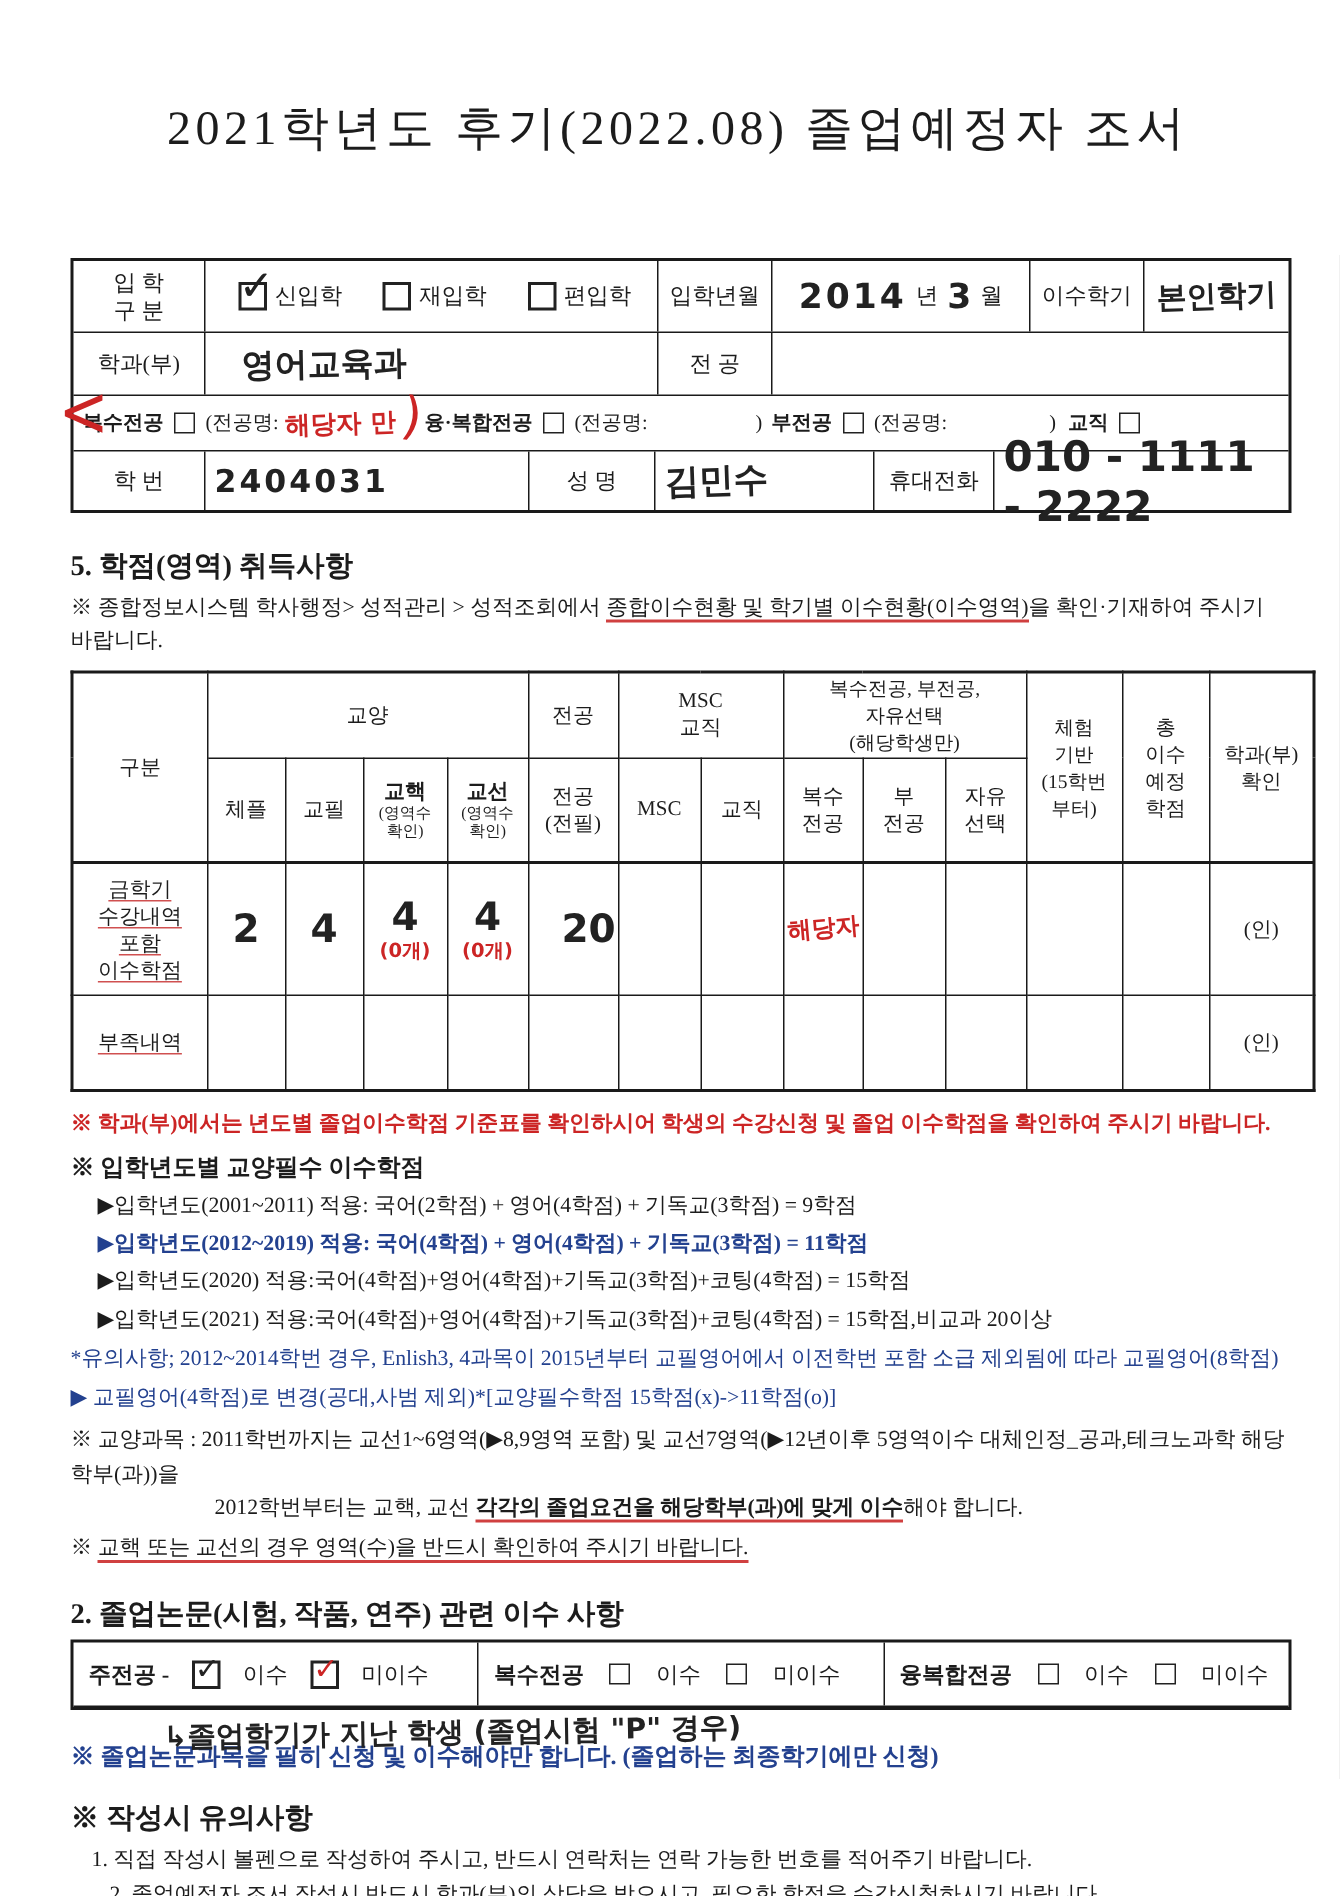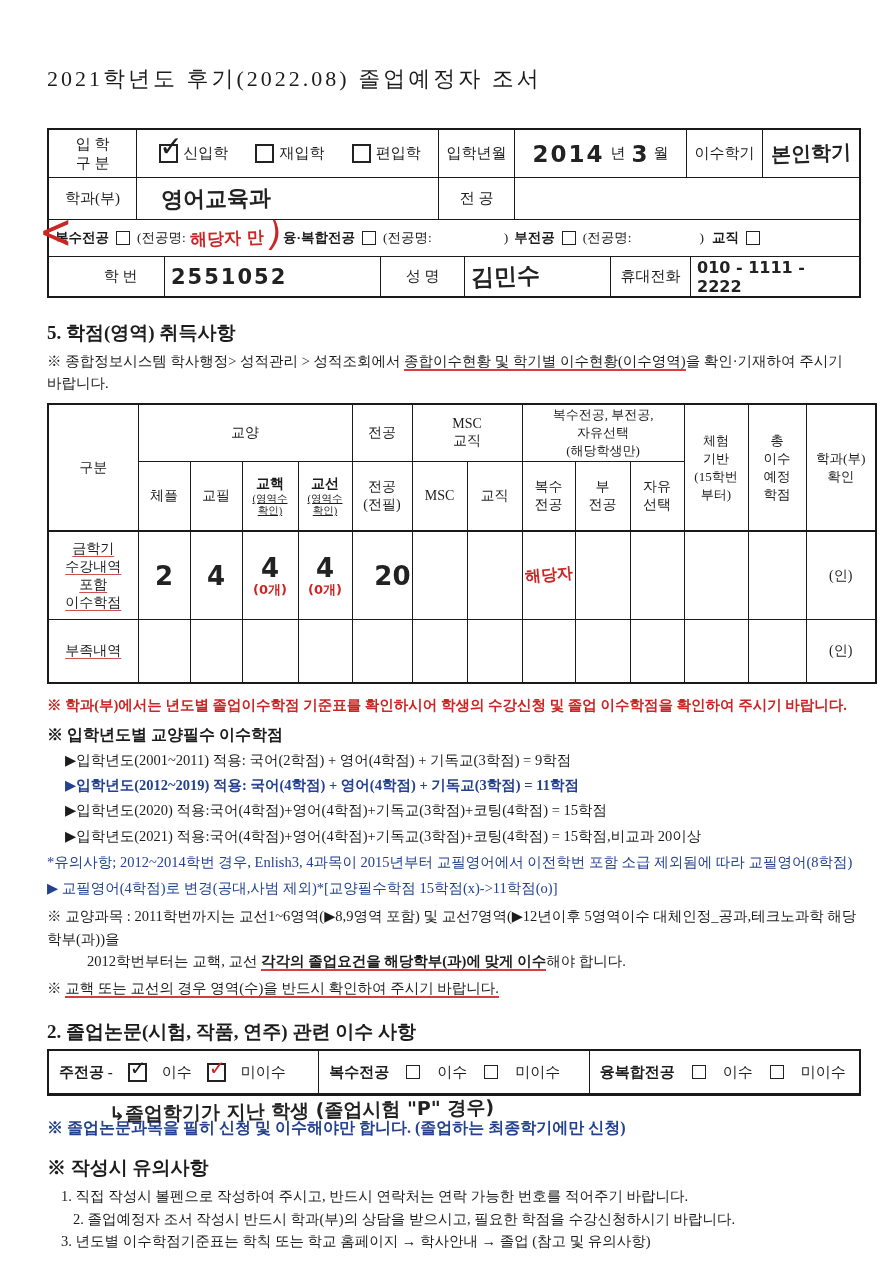--- a/index.html
+++ b/index.html
@@ -1,19 +1,19 @@
 <!DOCTYPE html>
 <html><head>
 <meta charset="utf-8">
 <style>
   html,body{margin:0;padding:0;background:#e8e8e8;}
   .page{position:relative;width:893px;height:1264px;background:#ffffff;overflow:hidden;
         font-family:"Liberation Serif","DejaVu Serif",serif;color:#1c1c1c;box-sizing:border-box;
         padding:64px 36px 0 47px;}
-  .title{font-size:22px;letter-spacing:3px;margin-bottom:34px;font-weight:500;}
+  .title{text-align:center;font-size:32px;letter-spacing:3px;margin-bottom:64px;font-weight:500;}
   .pre{white-space:pre-line;}
   .hand{font-family:"DejaVu Sans","Liberation Sans",sans-serif;font-weight:700;color:#222;}
   .red{color:#cc2525;}
   .blue{color:#23418f;}
   .bold{font-weight:bold;}
   
   .tbl{border:2px solid #1a1a1a;width:810px;}
   .frow{display:flex;border-bottom:1px solid #1a1a1a;align-items:stretch;}
   .frow:last-child{border-bottom:none;}
   .cell{border-right:1px solid #1a1a1a;display:flex;align-items:center;box-sizing:border-box;
@@ -26,21 +26,21 @@
   .cb.small{width:12px;height:12px;border-width:1.5px;}
   .cb.on::after{content:"✓";position:absolute;left:-2px;top:-16px;font-size:28px;font-weight:700;
       color:#222;font-family:"DejaVu Sans",sans-serif;}
   .cb.on.mid::after{font-size:20px;top:-9px;left:0;}
   .cb.on.redchk::after{color:#cc2525;}
   
   table.credit{border-collapse:collapse;width:810px;table-layout:fixed;margin-top:8px;}
   table.credit td{border:1px solid #1a1a1a;text-align:center;vertical-align:middle;
       font-size:14px;padding:1px;position:relative;overflow:visible;}
   table.credit{border:2px solid #1a1a1a;}
-  .subsmall{font-size:10.5px;display:block;line-height:1.15;text-decoration:underline;}
+  .subsmall{font-size:10.5px;display:block;line-height:1.15;}
   .rlabel{text-decoration:underline;text-decoration-color:#d05050;text-underline-offset:3px;font-size:14px;}
   .bignum{font-size:26px;}
   .zeronote{font-size:13px;display:block;margin-top:-2px;}
   
   .noteline{font-size:14.5px;line-height:1.55;}
   .uline-red{border-bottom:2px solid #d04040;}
   .sechead{font-size:19px;font-weight:bold;margin:14px 0 4px 0;}
   .bullet{font-size:14.5px;line-height:1.75;margin-left:18px;}
   .caution{font-size:14.5px;line-height:1.8;}
 </style>
@@ -104,32 +104,32 @@
         <span>)</span>
         <span class="bold" style="margin-left:4px;">부전공</span>
         <span class="cb small"></span>
         <span>(전공명:</span>
         <span style="width:64px;"></span>
         <span>)</span>
         <span class="bold" style="margin-left:6px;">교직</span>
         <span class="cb small"></span>
       </div>
     </div>
-    <div class="frow" style="height:39px;margin-left:28px;">
+    <div class="frow" style="height:39px;">
       <div class="cell c" style="width:88px;">학    번</div>
       <div class="cell" style="width:216px;">
-        <span class="hand" style="font-size:21px;letter-spacing:2px;">2551052</span>
+        <span class="hand" style="font-size:21px;letter-spacing:2px;">2404031</span>
       </div>
       <div class="cell c" style="width:84px;">성  명</div>
       <div class="cell" style="width:146px;">
         <span class="hand" style="font-size:23px;transform:rotate(-2deg);">김민수</span>
       </div>
       <div class="cell c" style="width:80px;">휴대전화</div>
       <div class="cell" style="flex:1;">
-        <span class="hand" style="font-size:16px;">010  -  1111  -  2222</span>
+        <span class="hand" style="font-size:28px;">010  -  1111  -  2222</span>
       </div>
     </div>
   </div>
 
   <div class="sechead" style="margin-top:22px;">5. 학점(영역) 취득사항</div>
   <div class="noteline">
     <span>※ 종합정보시스템 학사행정&gt; 성적관리 &gt; 성적조회에서 </span><span class="uline-red">종합이수현황 및 학기별 이수현황(이수영역)</span><span>을 확인·기재하여 주시기 바랍니다.</span>
   </div>
 
   <table class="credit">
@@ -229,21 +229,21 @@
     </table>
 
   <div class="noteline red bold" style="margin-top:10px;font-size:14.5px;">※ 학과(부)에서는 년도별 졸업이수학점 기준표를 확인하시어 학생의 수강신청 및 졸업 이수학점을 확인하여 주시기 바랍니다.</div>
   <div class="noteline bold" style="font-size:16px;margin-top:6px;">※ 입학년도별 교양필수 이수학점</div>
   <div class="bullet">▶입학년도(2001~2011) 적용: 국어(2학점) + 영어(4학점) + 기독교(3학점) = 9학점</div>
   <div class="bullet blue bold">▶입학년도(2012~2019) 적용: 국어(4학점) + 영어(4학점) + 기독교(3학점) = 11학점</div>
   <div class="bullet">▶입학년도(2020) 적용:국어(4학점)+영어(4학점)+기독교(3학점)+코팅(4학점) = 15학점</div>
   <div class="bullet">▶입학년도(2021) 적용:국어(4학점)+영어(4학점)+기독교(3학점)+코팅(4학점) = 15학점,비교과 20이상</div>
   <div class="caution blue">*유의사항; 2012~2014학번 경우, Enlish3, 4과목이 2015년부터 교필영어에서 이전학번 포함 소급 제외됨에 따라 교필영어(8학점) ▶ 교필영어(4학점)로 변경(공대,사범 제외)*[교양필수학점 15학점(x)-&gt;11학점(o)]</div>
   <div class="noteline" style="margin-top:4px;">※ 교양과목 : 2011학번까지는 교선1~6영역(▶8,9영역 포함) 및 교선7영역(▶12년이후 5영역이수 대체인정_공과,테크노과학 해당 학부(과))을</div>
-  <div class="noteline" style="margin-left:40px;">
+  <div class="noteline" style="margin-left:96px;">
     <span>2012학번부터는 교핵, 교선 </span><span class="bold uline-red">각각의 졸업요건을 해당학부(과)에 맞게 이수</span><span>해야 합니다.</span>
   </div>
   <div class="noteline" style="margin-top:4px;">
     <span>※ </span><span class="uline-red">교핵 또는 교선의 경우 영역(수)을 반드시 확인하여 주시기 바랍니다.</span>
   </div>
 
   <div class="sechead" style="margin-top:20px;">2. 졸업논문(시험, 작품, 연주) 관련 이수 사항</div>
   <div class="tbl" style="position:relative;">
     <div class="frow" style="height:42px;">
       <div class="cell" style="flex:1;gap:10px;padding-left:10px;">

